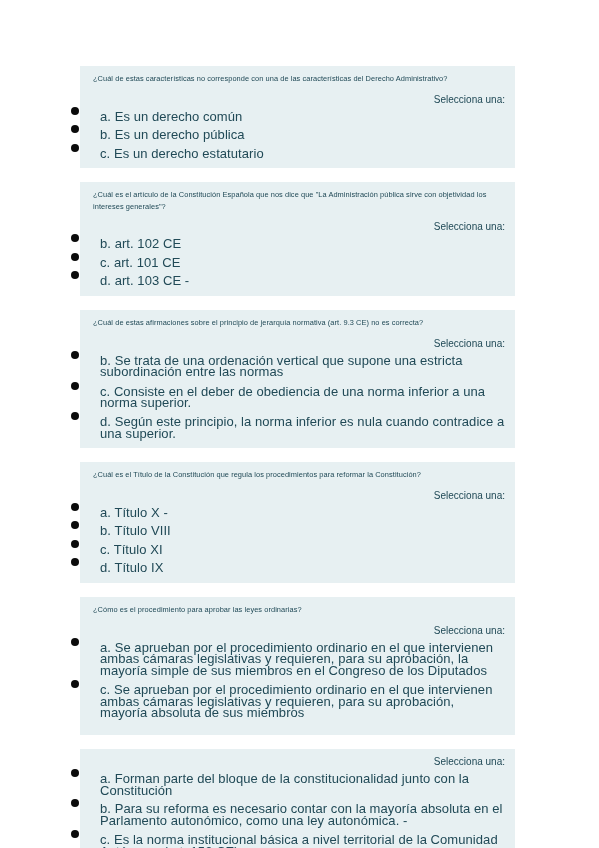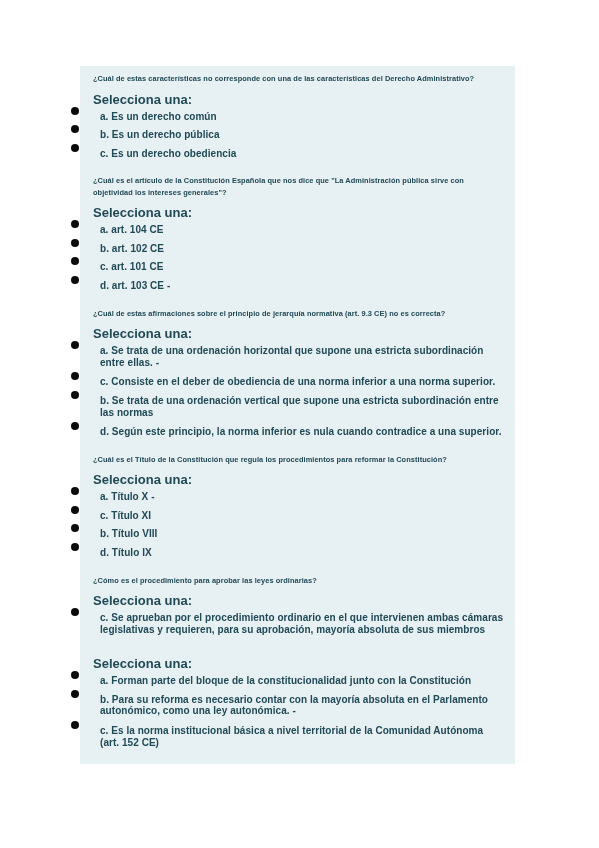--- a/index.html
+++ b/index.html
@@ -31,50 +31,50 @@
     top: 66px;
     width: 435px;
   }
 
   
   .qblock {
     position: relative;
     background: #e7f0f2;
     padding: 7px 10px 8px 10px;
     box-sizing: border-box;
-    margin-bottom: 0;
-    font-weight: bold;
+    margin-bottom: 14px;
   }
 
   .qtext {
     font-size: 7.4px;
     line-height: 11.5px;
     color: #214a57;
     letter-spacing: 0.01em;
     margin: 0 0 9px 0;
     padding-left: 3px;
   }
 
   .select-label {
-    font-size: 13px;
+    font-size: 10px;
     line-height: 11px;
     color: #214a57;
     margin: 0 0 6px 0;
     padding-left: 3px;
+    text-align: right;
   }
 
   .options {
     list-style: none;
     margin: 0;
     padding: 0;
   }
 
   .option {
     position: relative;
-    font-size: 10px;
+    font-size: 13px;
     line-height: 11.6px;
     color: #214a57;
     padding-left: 10px;
     margin-bottom: 7px;
     letter-spacing: 0.005em;
   }
   .option:last-child { margin-bottom: 1px; }
 
   
   .bullet {
@@ -105,94 +105,90 @@
           <li class="option">
             <span class="bullet"></span>
             <span class="otext">a. Es un derecho común</span>
           </li>
           <li class="option">
             <span class="bullet"></span>
             <span class="otext">b. Es un derecho pública</span>
           </li>
           <li class="option">
             <span class="bullet"></span>
-            <span class="otext">c. Es un derecho obediencia</span>
+            <span class="otext">c. Es un derecho estatutario</span>
           </li>
         </ul>
       </div>
       <div class="qblock">
         <p class="qtext">¿Cuál es el artículo de la Constitución Española que nos dice que "La Administración pública sirve con objetividad los intereses generales"?</p>
         <p class="select-label">Selecciona una:</p>
         <ul class="options">
           <li class="option">
             <span class="bullet"></span>
-            <span class="otext">a. art. 104 CE</span>
-          </li>
-          <li class="option">
-            <span class="bullet"></span>
             <span class="otext">b. art. 102 CE</span>
           </li>
           <li class="option">
             <span class="bullet"></span>
             <span class="otext">c. art. 101 CE</span>
           </li>
           <li class="option">
             <span class="bullet"></span>
             <span class="otext">d. art. 103 CE -</span>
           </li>
         </ul>
       </div>
       <div class="qblock">
         <p class="qtext">¿Cuál de estas afirmaciones sobre el principio de jerarquía normativa (art. 9.3 CE) no es correcta?</p>
         <p class="select-label">Selecciona una:</p>
         <ul class="options">
           <li class="option long">
             <span class="bullet"></span>
-            <span class="otext">a. Se trata de una ordenación horizontal que supone una estricta subordinación entre ellas. -</span>
+            <span class="otext">b. Se trata de una ordenación vertical  que supone una estricta subordinación entre las normas</span>
           </li>
           <li class="option">
             <span class="bullet"></span>
             <span class="otext">c. Consiste en el deber de obediencia de una norma inferior a una norma superior.</span>
           </li>
-          <li class="option long">
-            <span class="bullet"></span>
-            <span class="otext">b. Se trata de una ordenación vertical  que supone una estricta subordinación entre las normas</span>
-          </li>
           <li class="option">
             <span class="bullet"></span>
             <span class="otext">d. Según este principio, la  norma inferior es nula cuando contradice a una superior.</span>
           </li>
         </ul>
       </div>
       <div class="qblock">
         <p class="qtext">¿Cuál es el Título de la Constitución que regula los procedimientos para reformar la Constitución?</p>
         <p class="select-label">Selecciona una:</p>
         <ul class="options">
           <li class="option">
             <span class="bullet"></span>
             <span class="otext">a. Título X -</span>
           </li>
           <li class="option">
             <span class="bullet"></span>
+            <span class="otext">b. Título VIII</span>
+          </li>
+          <li class="option">
+            <span class="bullet"></span>
             <span class="otext">c. Título XI</span>
           </li>
           <li class="option">
             <span class="bullet"></span>
-            <span class="otext">b. Título VIII</span>
-          </li>
-          <li class="option">
-            <span class="bullet"></span>
             <span class="otext">d. Título IX</span>
           </li>
         </ul>
       </div>
       <div class="qblock">
         <p class="qtext">¿Cómo es el procedimiento para aprobar las leyes ordinarias?</p>
         <p class="select-label">Selecciona una:</p>
         <ul class="options">
+          <li class="option long">
+            <span class="bullet"></span>
+            <span class="otext">a. Se aprueban por el procedimiento ordinario en el que intervienen ambas cámaras legislativas y requieren, para su aprobación, la mayoría simple de sus miembros en el Congreso de los Diputados</span>
+          </li>
           <li class="option long">
             <span class="bullet"></span>
             <span class="otext">c. Se aprueban por el procedimiento ordinario en el que intervienen ambas cámaras legislativas y requieren, para su aprobación, mayoría absoluta de sus miembros</span>
           </li>
         </ul>
       </div>
       <div class="qblock">
         <p class="select-label">Selecciona una:</p>
         <ul class="options">
           <li class="option">

